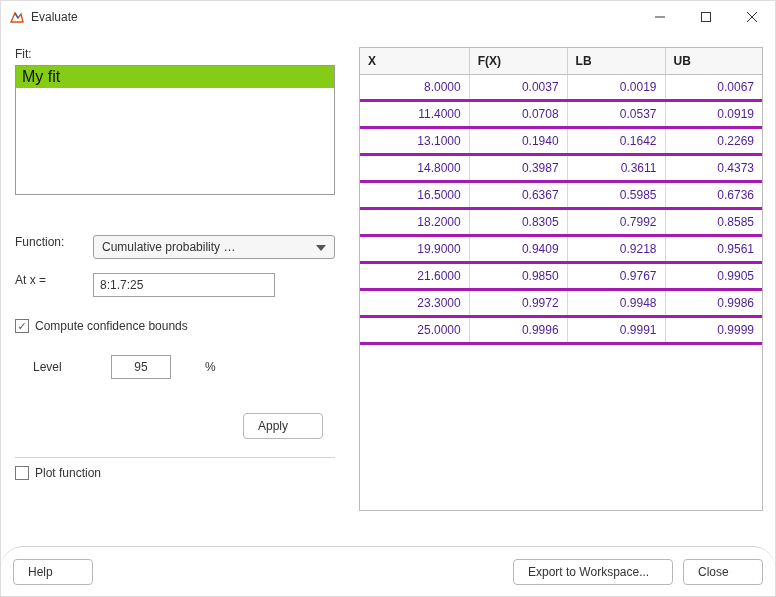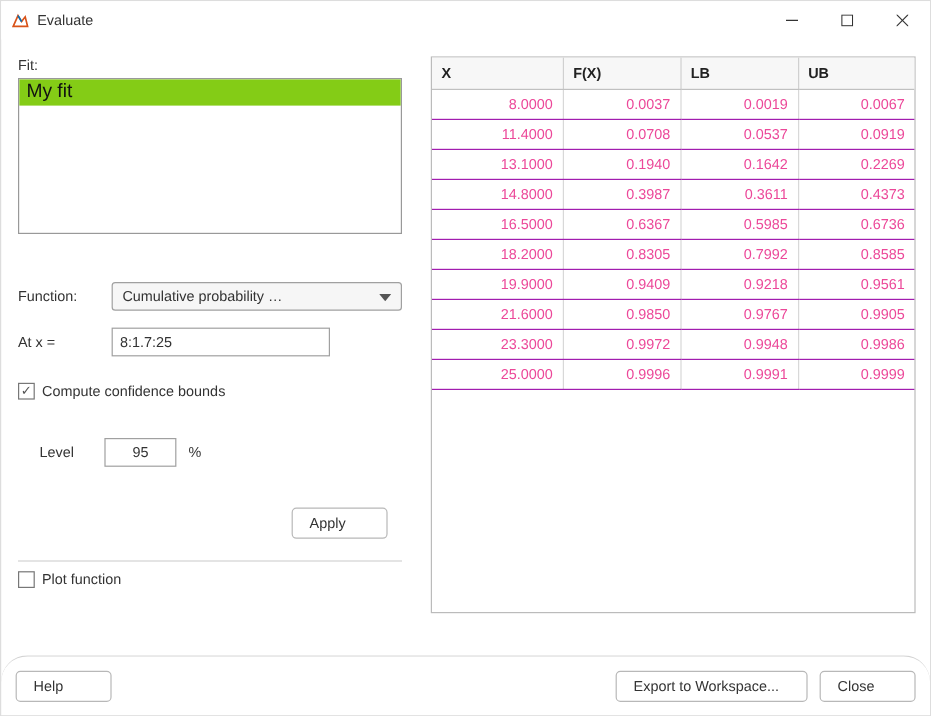--- a/index.html
+++ b/index.html
@@ -49,21 +49,21 @@
     background: #fff;
     overflow: hidden;
   }
   .fit-item {
     background: #84cc16;
     padding: 2px 6px;
     font-size: 16px;
     color: #111;
   }
   
-  .row { display: flex; align-items: center; margin-top: 14px; }
+  .row { display: flex; margin-top: 14px; }
   .row .lbl { width: 78px; font-size: 12px; color: #333; }
   .function-select {
     flex: 1; height: 24px;
     border: 1px solid #a0a0a0;
     border-radius: 3px;
     background: #f6f6f6;
     display: flex; align-items: center;
     padding: 0 24px 0 8px;
     position: relative;
     font-size: 12px;
@@ -85,21 +85,21 @@
   .check-row { display: flex; align-items: center; margin-top: 22px; }
   .checkbox {
     width: 14px; height: 14px;
     border: 1px solid #777;
     margin-right: 6px;
     display: flex; align-items: center; justify-content: center;
     background: #fff;
   }
   .checkbox .tick { font-size: 11px; color: #555; line-height: 1; }
   .check-label { font-size: 12px; color: #333; }
-  .level-row { display: flex; align-items: center; margin-top: 32px; margin-left: 18px; }
+  .level-row { display: flex; align-items: center; margin-top: 22px; margin-left: 18px; gap: 24px; }
   .level-row .lbl2 { width: 54px; font-size: 12px; }
   .level-input {
     width: 60px; height: 24px;
     border: 1px solid #a0a0a0;
     text-align: center;
     padding: 0 6px 0 6px;
     font-size: 12px;
     background: #fff;
     color: #333;
     margin-right: 10px;
@@ -140,23 +140,23 @@
     color: #222;
     background: #f7f7f7;
     border-right: 1px solid #d0d0d0;
     border-bottom: 1px solid #c0c0c0;
     padding: 6px 8px;
     height: 26px;
   }
   table.tbl th:last-child { border-right: none; }
   table.tbl td {
     text-align: right;
-    color: #ec4899;
+    color: #4c1d95;
     border-right: 1px solid #d8d8d8;
-    border-bottom: 1px solid #a21caf;
+    border-bottom: 3px solid #a21caf;
     padding: 5px 8px;
     height: 24px;
   }
   table.tbl td:last-child { border-right: none; }
   .tbl-pad { flex: 1; }
   
   .footer {
     height: 50px;
     border-top: 1px solid #d3d3d3;
     display: flex; align-items: center;

